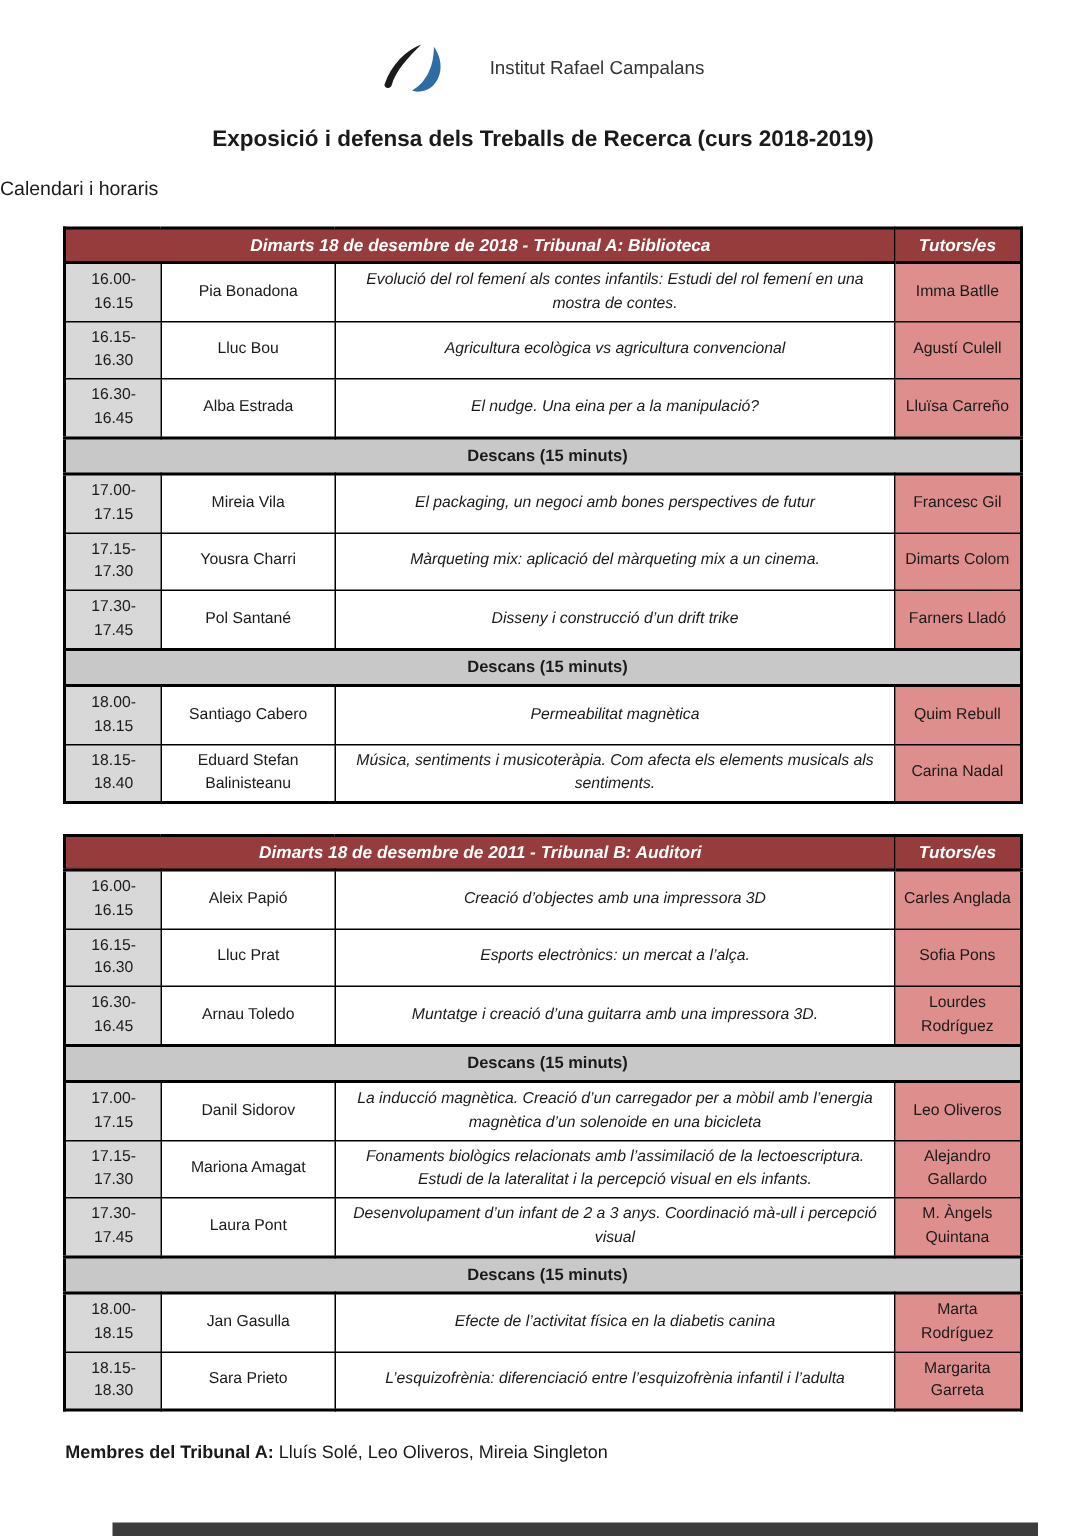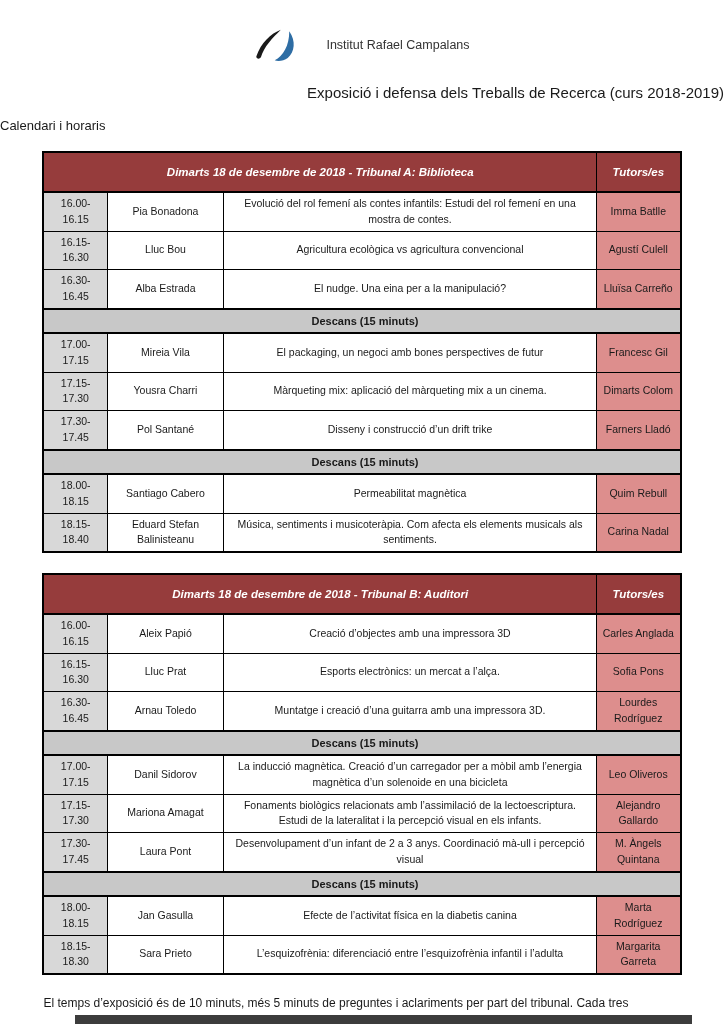--- a/index.html
+++ b/index.html
@@ -13,41 +13,41 @@
   }
   *{box-sizing:border-box;margin:0;padding:0;}
   html,body{background:#fff;}
   body{
     width:724px;height:1024px;position:relative;overflow:hidden;
     font-family:"Liberation Sans","DejaVu Sans",sans-serif;color:var(--ink);
   }
   .brand{display:flex;justify-content:center;align-items:center;gap:26px;padding-top:28px;}
   .brand svg{display:block;}
   .brand-name{font-size:12.5px;color:#333;}
-  .doc-title{text-align:right;font-weight:normal;font-size:15px;margin-top:22px;}
+  .doc-title{text-align:center;font-weight:bold;font-size:15px;margin-top:22px;}
   .doc-subtitle{text-align:left;font-size:13px;margin-top:17px;}
   table.schedule{
     width:637px;margin:0 auto;border-collapse:collapse;table-layout:fixed;
     border:2px solid #000;font-size:10.5px;
   }
   table.schedule:first-of-type{margin-top:18px;}
   table.schedule + table.schedule{margin-top:20px;}
   .schedule col.c-time{width:64px;}
   .schedule col.c-name{width:116px;}
   .schedule col.c-work{width:373px;}
   .schedule col.c-tutor{width:84px;}
   .schedule th,.schedule td{border:1px solid #000;vertical-align:middle;text-align:center;}
   .schedule thead th{
     background:var(--header-red);color:#fff;font-weight:bold;font-style:italic;
-    font-size:11.5px;height:40px;border-bottom-width:2px;
+    font-size:11.5px;height:23px;border-bottom-width:2px;
   }
   .schedule td{padding:3px 4px;line-height:1.5;}
   .cell-time{background:var(--time-gray);}
   .cell-tutor{background:var(--tutor-pink);}
-  .cell-work{}
+  .cell-work{font-style:italic;}
   .row-break td{
     background:var(--break-gray);font-weight:bold;font-style:normal;
     font-size:11px;height:22px;border-top-width:2px;border-bottom-width:2px;padding-left:10px;
   }
   .footer{width:637px;margin:16px auto 0;font-size:12px;}
   .footer .note{line-height:2.15;}
   .footer .members{margin-top:9px;line-height:1.95;}
   .footer .members b{font-weight:bold;}
   .bottom-bar{
     position:absolute;left:75px;bottom:0;width:617px;height:9px;background:#3c3c3c;
@@ -166,21 +166,21 @@
 
 <table class="schedule">
   <colgroup>
       <col class="c-time">
       <col class="c-name">
       <col class="c-work">
       <col class="c-tutor">
     </colgroup>
   <thead>
     <tr>
-      <th colspan="3">Dimarts 18 de desembre de 2018 - Tribunal B: Auditori</th>
+      <th colspan="3">Dimarts 18 de desembre de 2011 - Tribunal B: Auditori</th>
       <th>Tutors/es</th>
     </tr>
   </thead>
   <tbody>
       <tr class="row-session">
     <td class="cell-time">
           <div>16.00-</div>
           <div>16.15</div>
         </td>
     <td class="cell-name">Aleix Papió</td>
@@ -253,18 +253,17 @@
           <div>18.30</div>
         </td>
     <td class="cell-name">Sara Prieto</td>
     <td class="cell-work">L’esquizofrènia: diferenciació entre l’esquizofrènia infantil i l’adulta</td>
     <td class="cell-tutor">Margarita Garreta</td>
   </tr>
     </tbody>
 </table>
 
 <div class="footer">
-  <p class="note">El temps d’exposició és de 10 minuts, més 5 minuts de preguntes i aclariments per part del tribunal. Cada tres exposicions hi haurà 15 minuts de descans.</p>
   <p class="members"><b>Membres del Tribunal A:</b><span> Lluís Solé, Leo Oliveros, Mireia Singleton</span></p>
 
 </div>
 
 <div class="bottom-bar"></div>
 
 </body></html>

